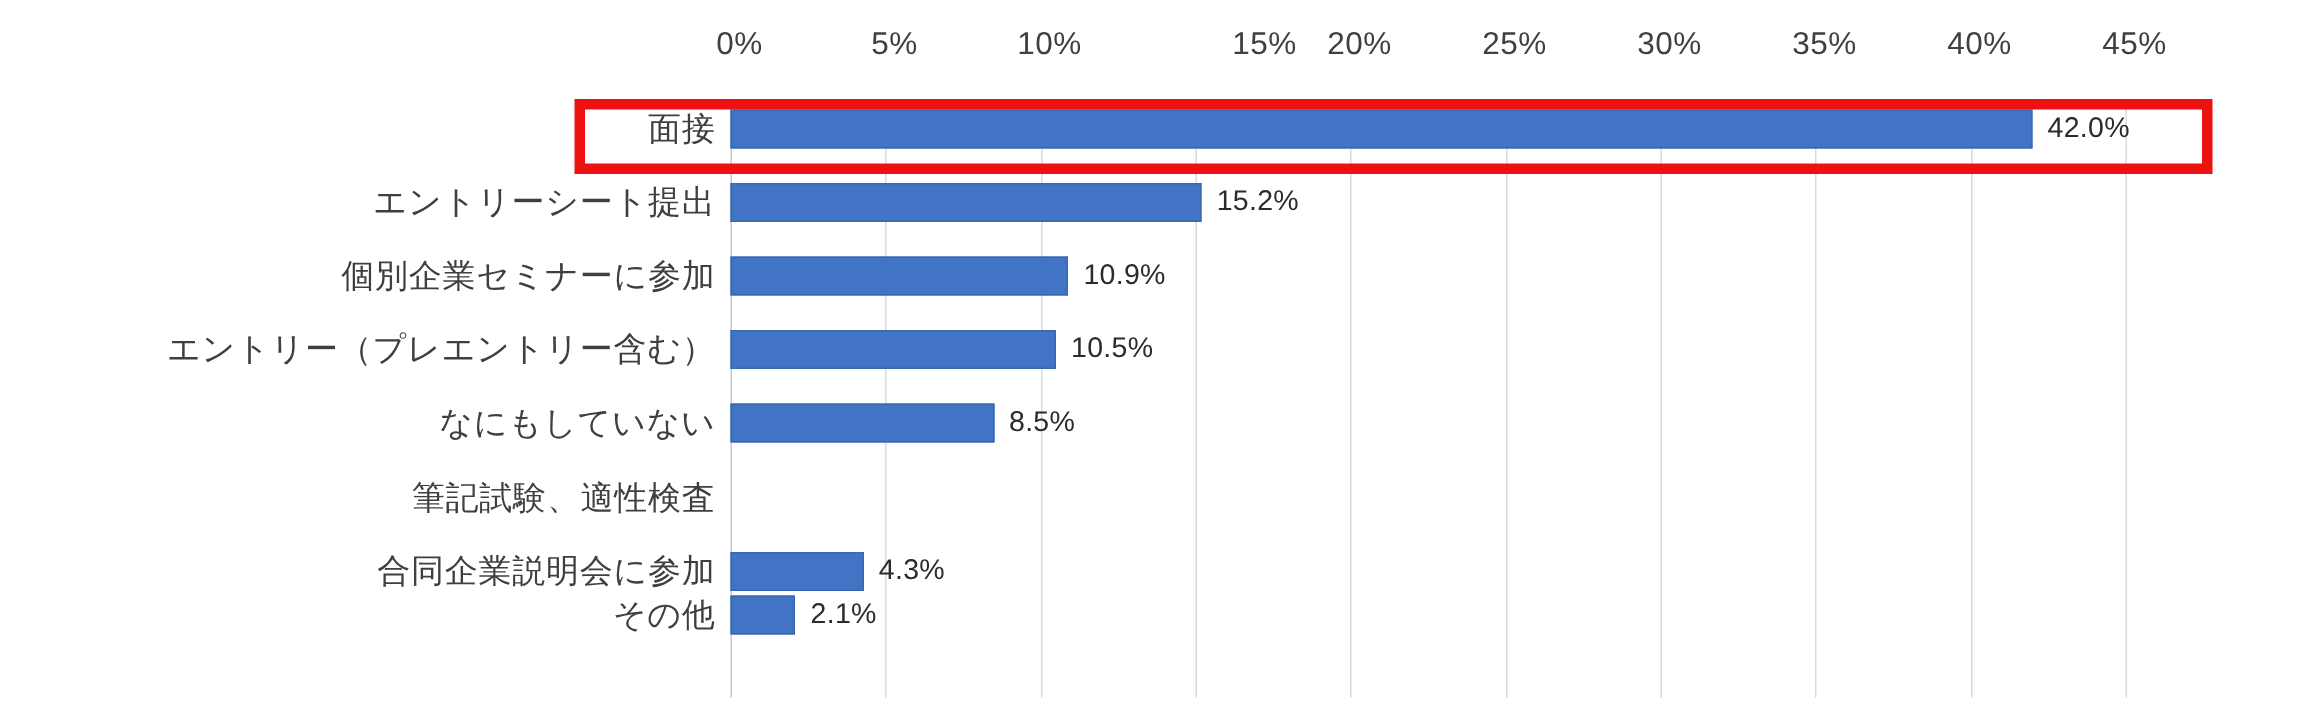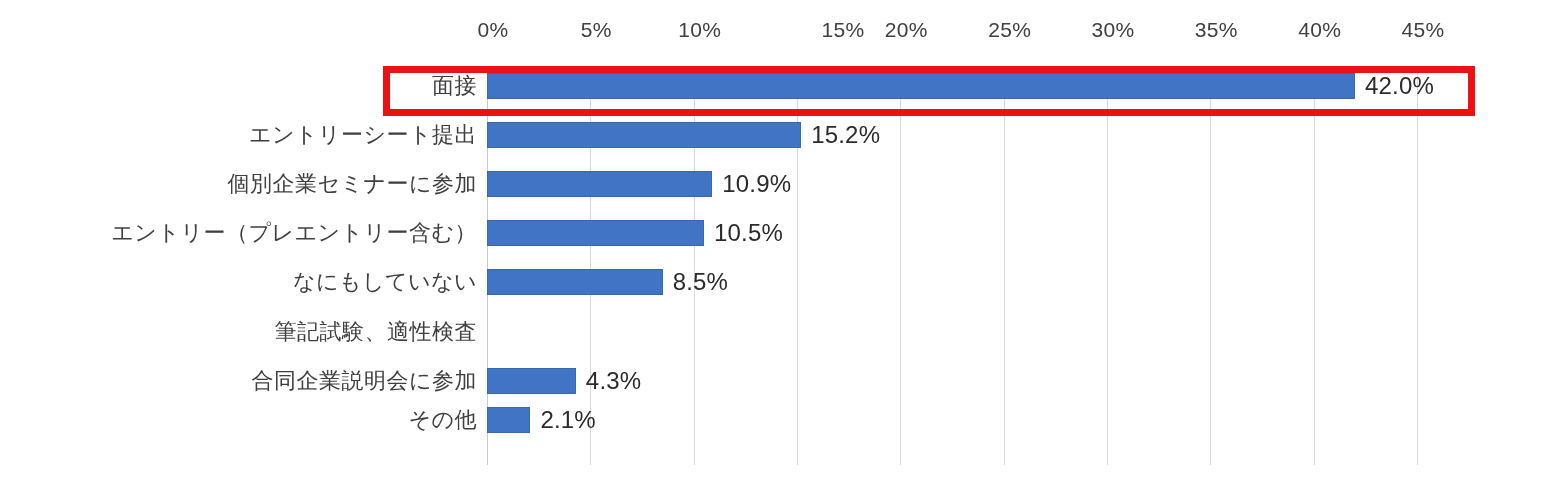--- a/index.html
+++ b/index.html
@@ -79,21 +79,21 @@
     display: flex;
     align-items: center;
   }
   .bar {
     height: 26px;
     background: #4274c6;
     border: 1px solid #3a68b0;
     box-sizing: border-box;
   }
   .bar-value {
-    font-size: 24px;
+    font-size: 19px;
     color: #2b2b2b;
     margin-left: 10px;
     white-space: nowrap;
     letter-spacing: 0.2px;
   }
 
   
   #highlight-box {
     position: absolute;
     left: 383px;
@@ -178,21 +178,21 @@
       <div class="row" style="top: 312px;">
         <div class="cat-label">筆記試験、適性検査</div>
       </div>
       <div class="row" style="top: 361.2px;">
         <div class="cat-label">合同企業説明会に参加</div>
         <div class="bar-wrap">
           <div class="bar" style="width: 88.8667px; background: rgb(66, 116, 198);"></div>
           <div class="bar-value">4.3%</div>
         </div>
       </div>
-      <div class="row" style="top: 400px; text-align: center;">
+      <div class="row" style="top: 390px; text-align: center;">
         <div class="cat-label">その他</div>
         <div class="bar-wrap">
           <div class="bar" style="width: 43.4px; background: rgb(66, 116, 198);"></div>
           <div class="bar-value">2.1%</div>
         </div>
       </div>
     </div>
 
   <div id="highlight-box" style="border-color: rgb(238, 17, 17); top: 66px;"></div>
 

